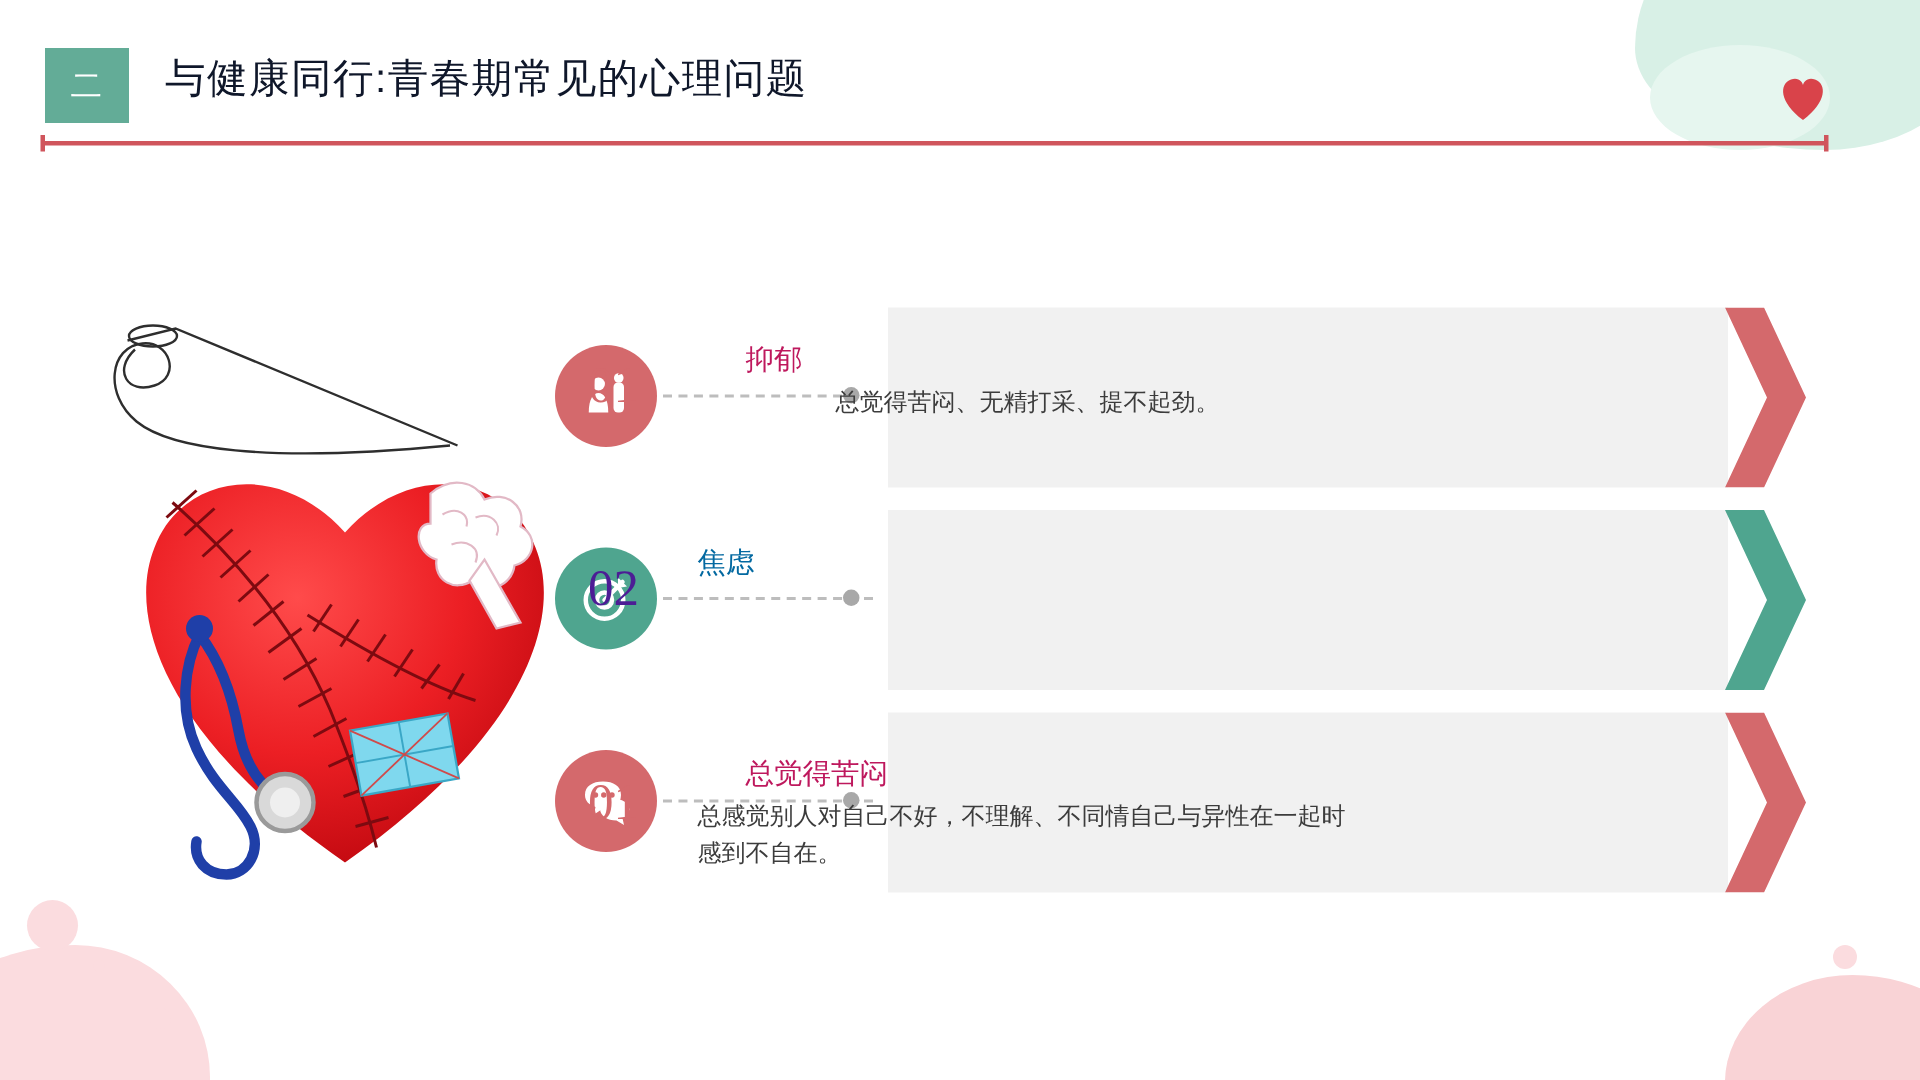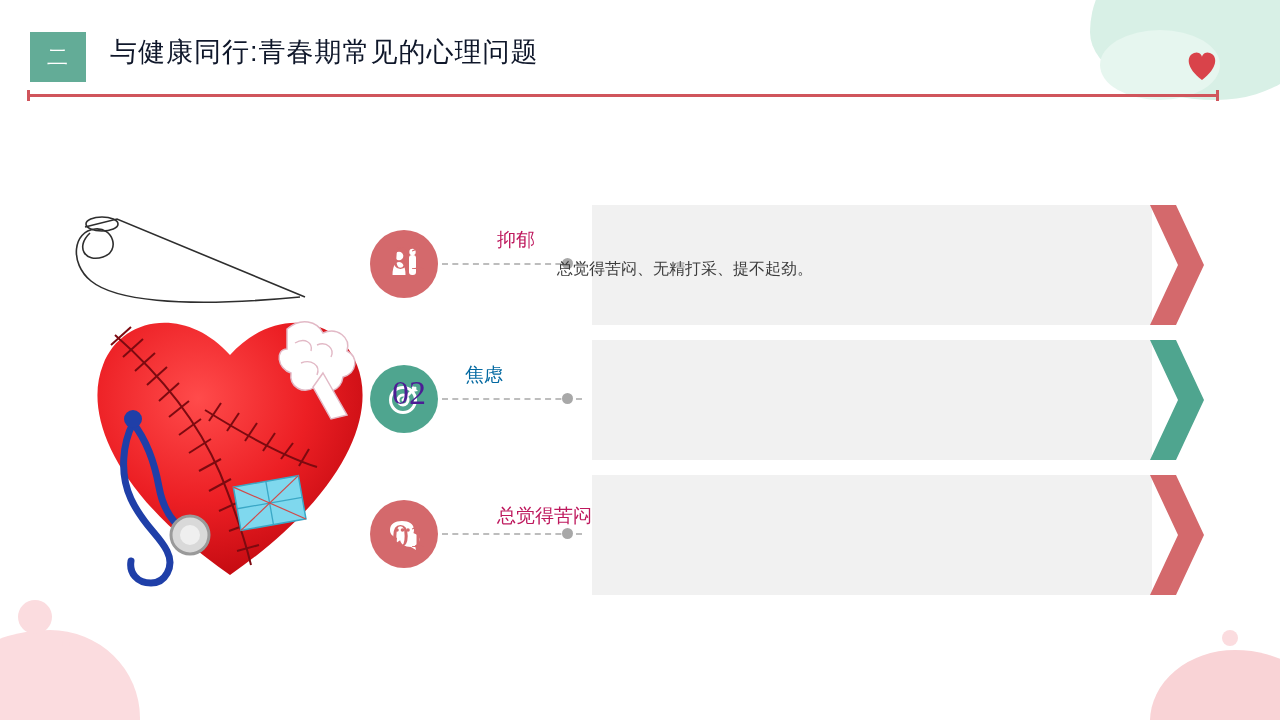--- a/index.html
+++ b/index.html
@@ -379,15 +379,16 @@
       </svg>
     </div>
     <div class="connector"></div>
     <div class="connector-dot"></div>
     <div class="panel"></div>
     <svg class="arrow" viewBox="0 0 54 120">
       <path d="M0 0 L26 0 L54 60 L26 120 L0 120 L28 60 Z" fill="#d4696c"></path>
     </svg>
     <div class="panel-num num-red">01</div>
     <div class="panel-title title-red">总觉得苦闷</div>
+    <div class="panel-desc">总感觉别人对自己不好，不理解、不同情自己与异性在一起时感到不自在。</div>
   </div>
 
 </div>
 
 </body></html>

